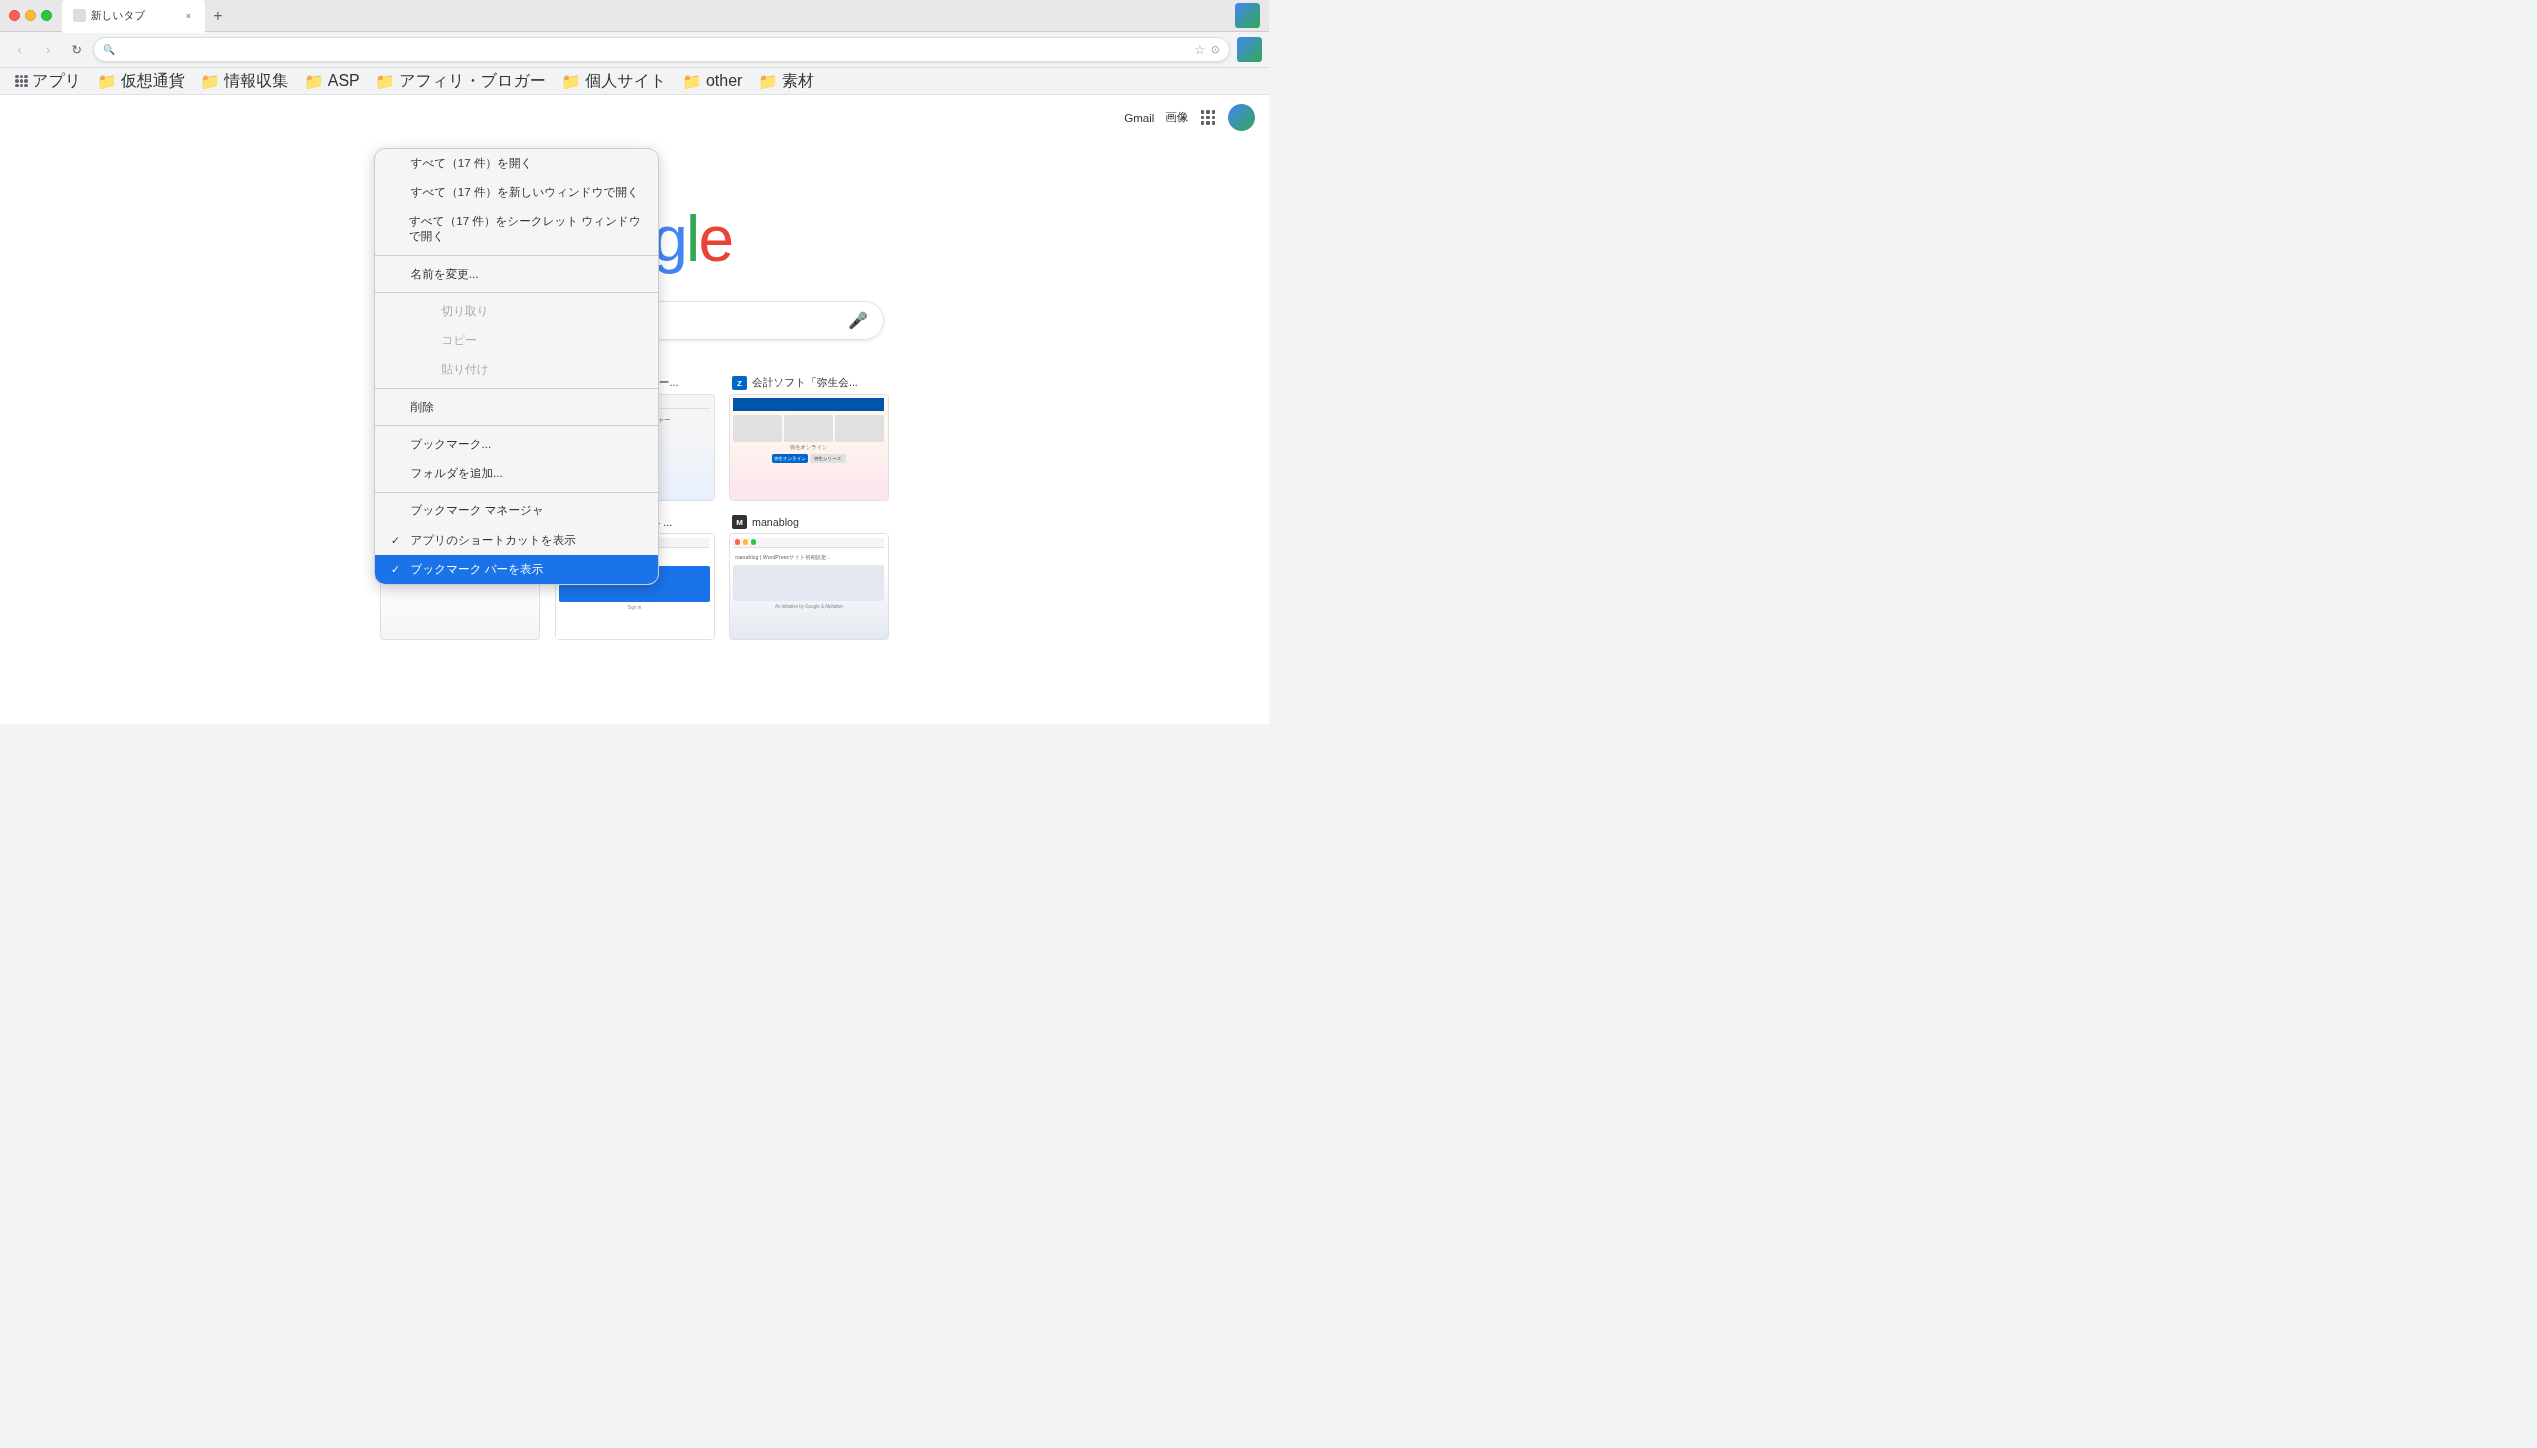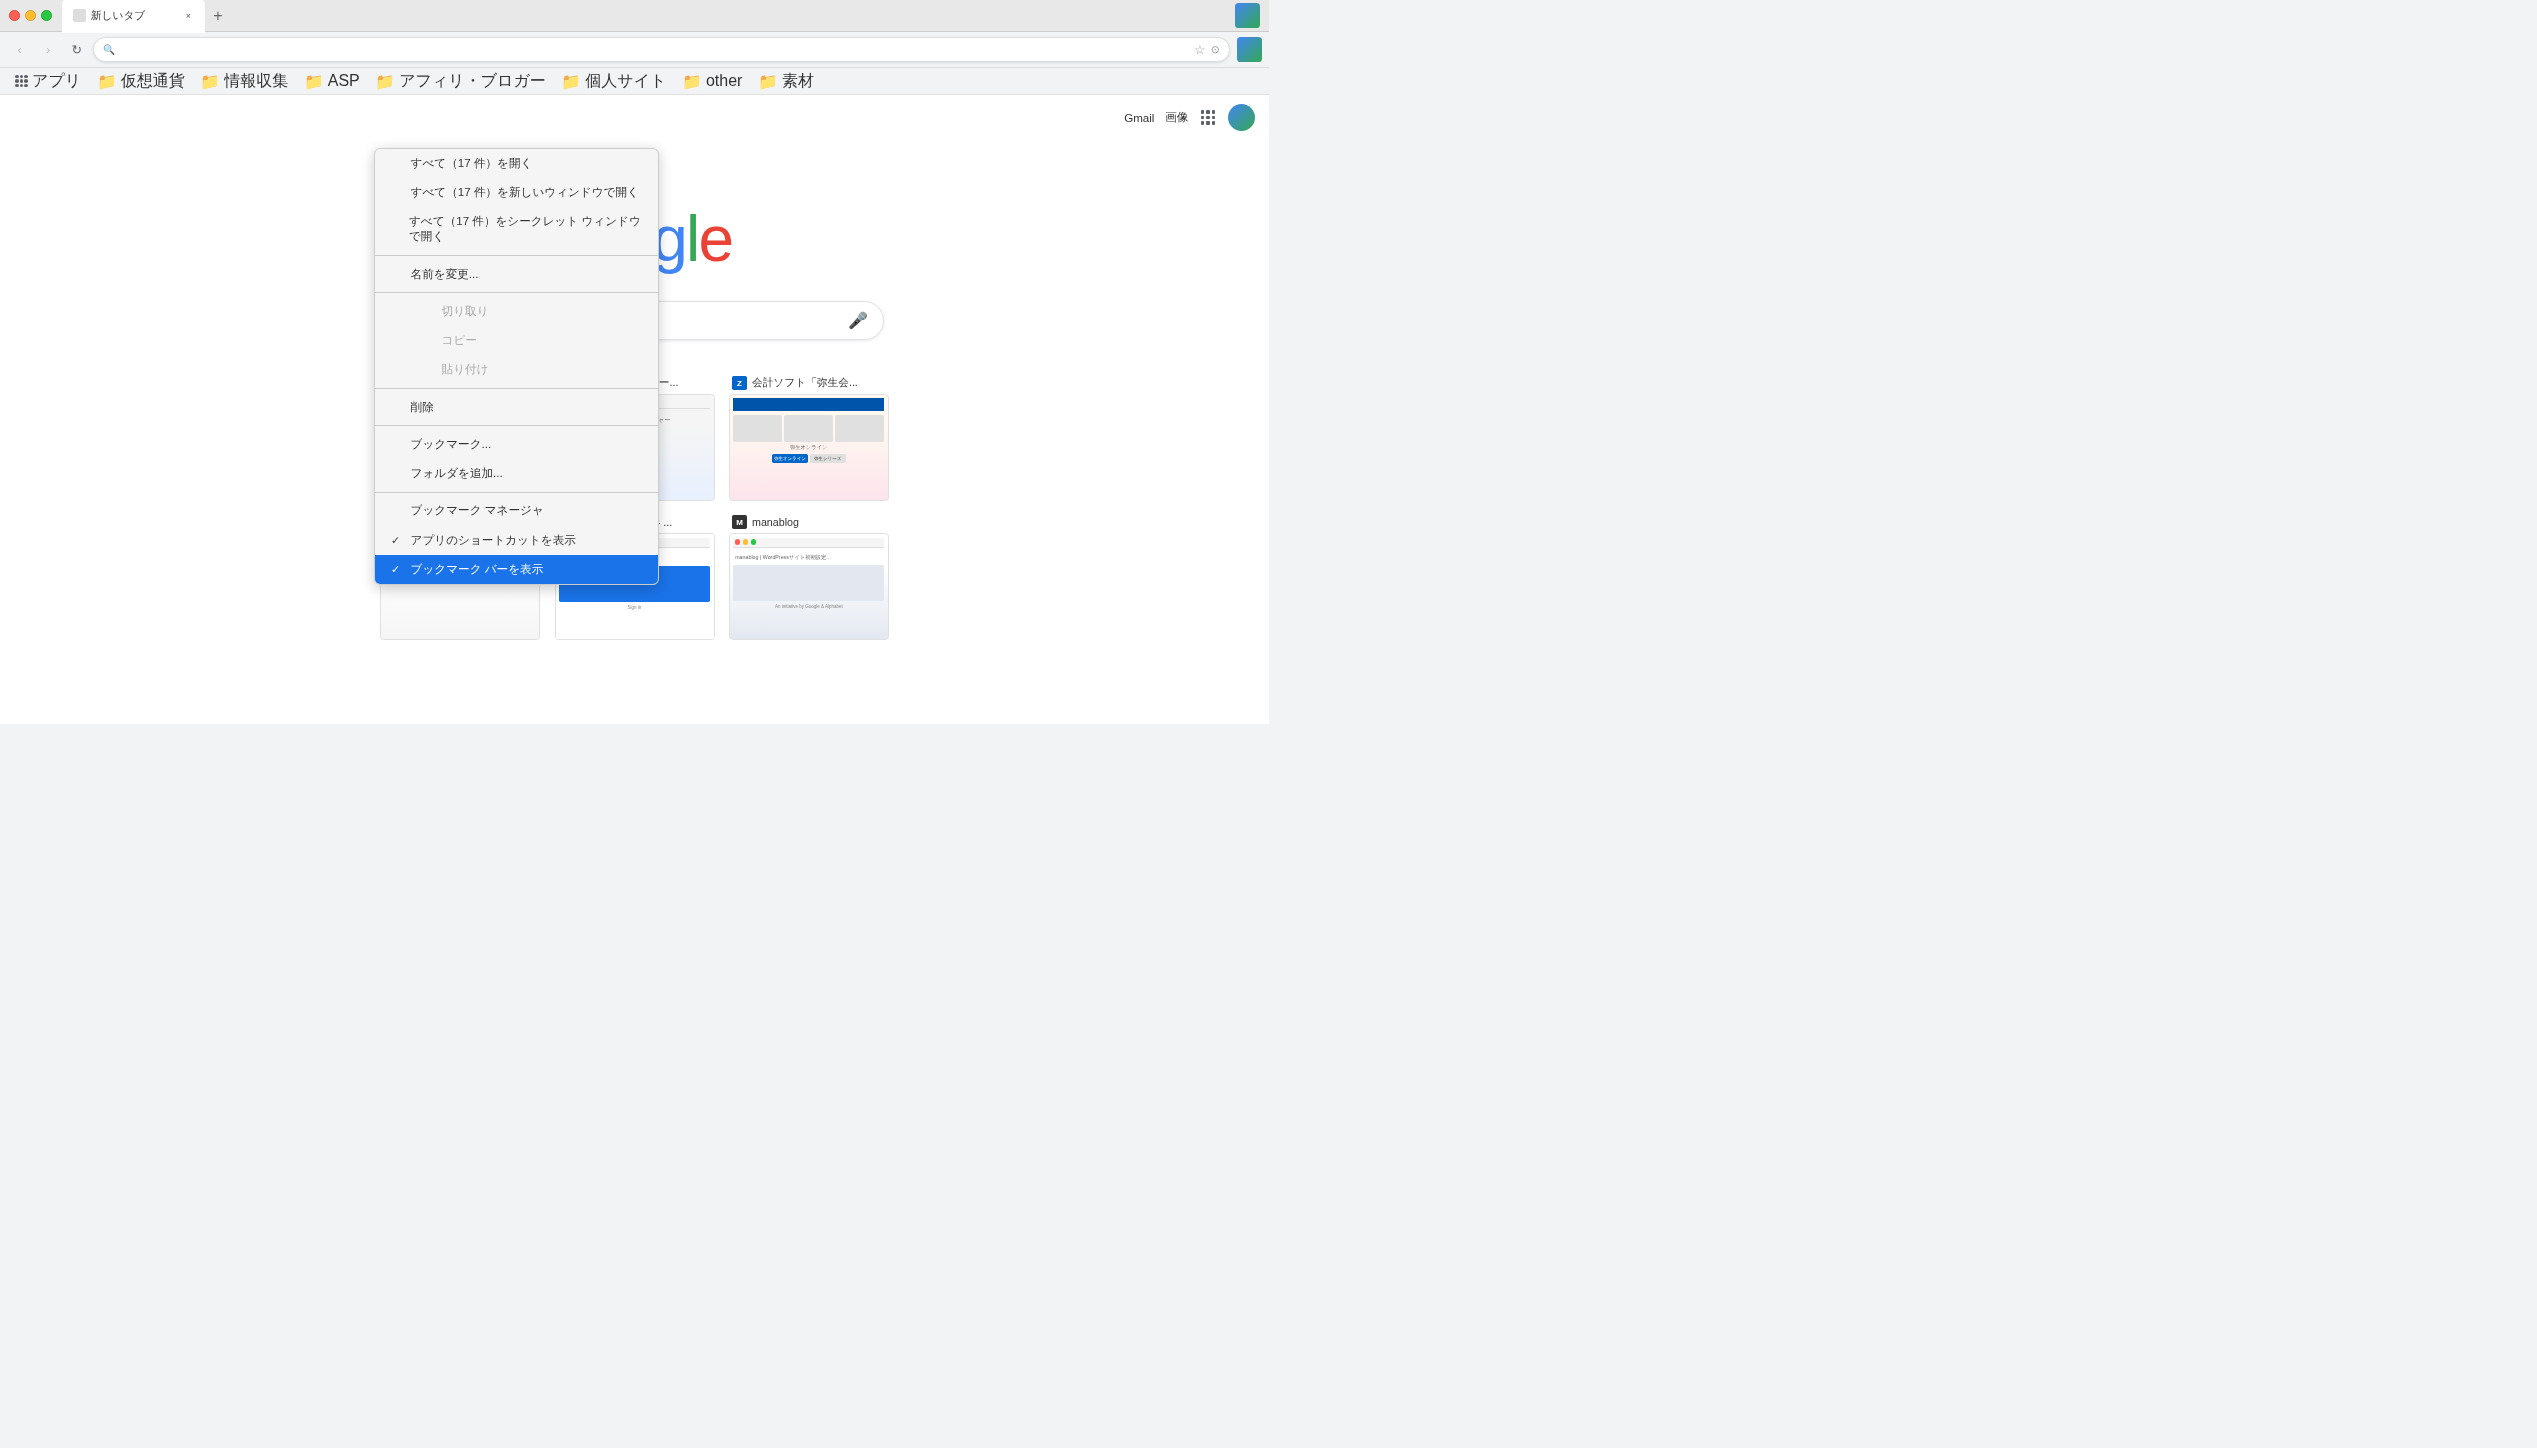--- a/index.html
+++ b/index.html
@@ -291,21 +291,21 @@
     .ss-manablog { background: linear-gradient(180deg, #fff 30%, #e3e8f0 100%); }
 
     
     .context-menu {
       position: absolute;
       top: 53px;
       left: 374px;
       width: 285px;
       background: #f5f5f5;
       border: 0.9px solid #ccc;
-      border-radius: 6px;
+      border-radius: 11px;
       box-shadow: 0 3.6px 14.3px rgba(0,0,0,0.2);
       z-index: 1000;
       overflow: hidden;
     }
     .context-menu-item {
       padding: 7.1px 16px;
       font-size: 11.6px;
       color: #333;
       cursor: pointer;
       display: flex;

